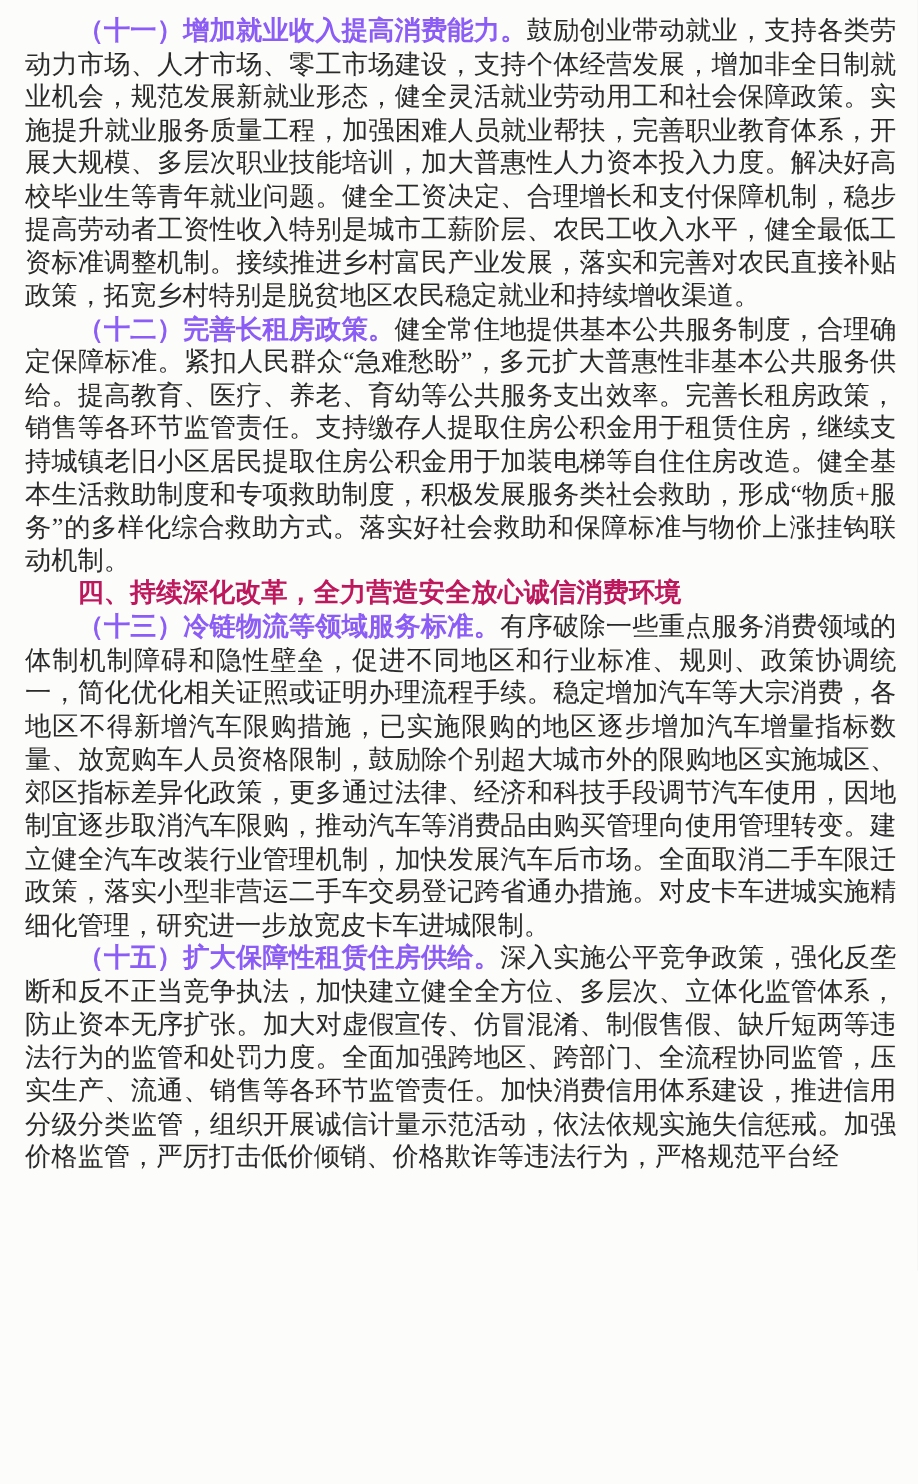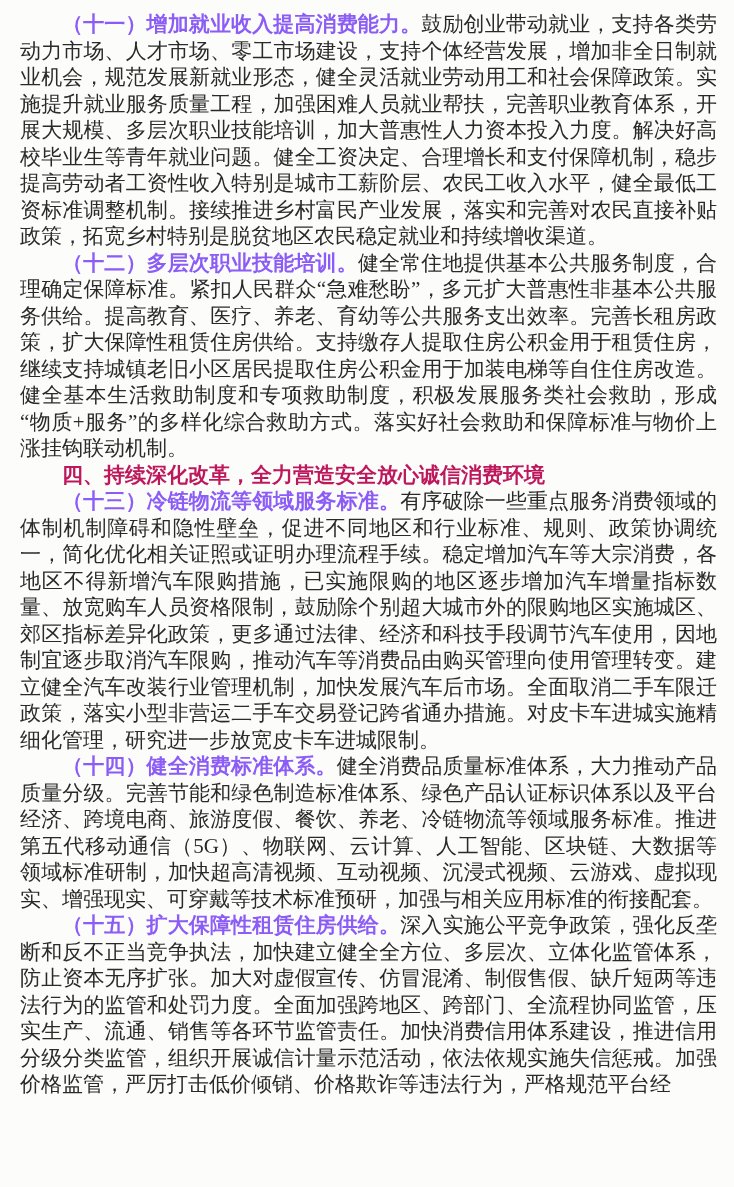--- a/index.html
+++ b/index.html
@@ -51,24 +51,23 @@
 </style>
 </head>
 <body>
 
 <div class="page">
   <div class="doc">
 
 
     <p><span class="item-title">（十一）增加就业收入提高消费能力。</span><span>鼓励创业带动就业，支持各类劳动力市场、人才市场、零工市场建设，支持个体经营发展，增加非全日制就业机会，规范发展新就业形态，健全灵活就业劳动用工和社会保障政策。实施提升就业服务质量工程，加强困难人员就业帮扶，完善职业教育体系，开展大规模、多层次职业技能培训，加大普惠性人力资本投入力度。解决好高校毕业生等青年就业问题。健全工资决定、合理增长和支付保障机制，稳步提高劳动者工资性收入特别是城市工薪阶层、农民工收入水平，健全最低工资标准调整机制。接续推进乡村富民产业发展，落实和完善对农民直接补贴政策，拓宽乡村特别是脱贫地区农民稳定就业和持续增收渠道。</span></p>
 
-    <p><span class="item-title">（十二）多层次职业技能培训。</span><span>健全常住地提供基本公共服务制度，合理确定保障标准。紧扣人民群众“急难愁盼”，多元扩大普惠性非基本公共服务供给。提高教育、医疗、养老、育幼等公共服务支出效率。完善长租房政策，扩大保障性租赁住房供给。支持缴存人提取住房公积金用于租赁住房，继续支持城镇老旧小区居民提取住房公积金用于加装电梯等自住住房改造。健全基本生活救助制度和专项救助制度，积极发展服务类社会救助，形成“物质+服务”的多样化综合救助方式。落实好社会救助和保障标准与物价上涨挂钩联动机制。</span></p>
+    <p><span class="item-title">（十二）完善长租房政策。</span><span>健全常住地提供基本公共服务制度，合理确定保障标准。紧扣人民群众“急难愁盼”，多元扩大普惠性非基本公共服务供给。提高教育、医疗、养老、育幼等公共服务支出效率。完善长租房政策，销售等各环节监管责任。支持缴存人提取住房公积金用于租赁住房，继续支持城镇老旧小区居民提取住房公积金用于加装电梯等自住住房改造。健全基本生活救助制度和专项救助制度，积极发展服务类社会救助，形成“物质+服务”的多样化综合救助方式。落实好社会救助和保障标准与物价上涨挂钩联动机制。</span></p>
 
     <h2 class="section-heading">四、持续深化改革，全力营造安全放心诚信消费环境</h2>
 
     <p><span class="item-title">（十三）冷链物流等领域服务标准。</span><span>有序破除一些重点服务消费领域的体制机制障碍和隐性壁垒，促进不同地区和行业标准、规则、政策协调统一，简化优化相关证照或证明办理流程手续。稳定增加汽车等大宗消费，各地区不得新增汽车限购措施，已实施限购的地区逐步增加汽车增量指标数量、放宽购车人员资格限制，鼓励除个别超大城市外的限购地区实施城区、郊区指标差异化政策，更多通过法律、经济和科技手段调节汽车使用，因地制宜逐步取消汽车限购，推动汽车等消费品由购买管理向使用管理转变。建立健全汽车改装行业管理机制，加快发展汽车后市场。全面取消二手车限迁政策，落实小型非营运二手车交易登记跨省通办措施。对皮卡车进城实施精细化管理，研究进一步放宽皮卡车进城限制。</span></p>
 
-    <p><span class="item-title">（十四）健全消费标准体系。</span><span>健全消费品质量标准体系，大力推动产品质量分级。完善节能和绿色制造标准体系、绿色产品认证标识体系以及平台经济、跨境电商、旅游度假、餐饮、养老、冷链物流等领域服务标准。推进第五代移动通信（5G）、物联网、云计算、人工智能、区块链、大数据等领域标准研制，加快超高清视频、互动视频、沉浸式视频、云游戏、虚拟现实、增强现实、可穿戴等技术标准预研，加强与相关应用标准的衔接配套。</span></p>
 
     <p><span class="item-title">（十五）扩大保障性租赁住房供给。</span><span>深入实施公平竞争政策，强化反垄断和反不正当竞争执法，加快建立健全全方位、多层次、立体化监管体系，防止资本无序扩张。加大对虚假宣传、仿冒混淆、制假售假、缺斤短两等违法行为的监管和处罚力度。全面加强跨地区、跨部门、全流程协同监管，压实生产、流通、销售等各环节监管责任。加快消费信用体系建设，推进信用分级分类监管，组织开展诚信计量示范活动，依法依规实施失信惩戒。加强价格监管，严厉打击低价倾销、价格欺诈等违法行为，严格规范平台经</span></p>
 
   </div>
 </div>
 
 </body></html>

